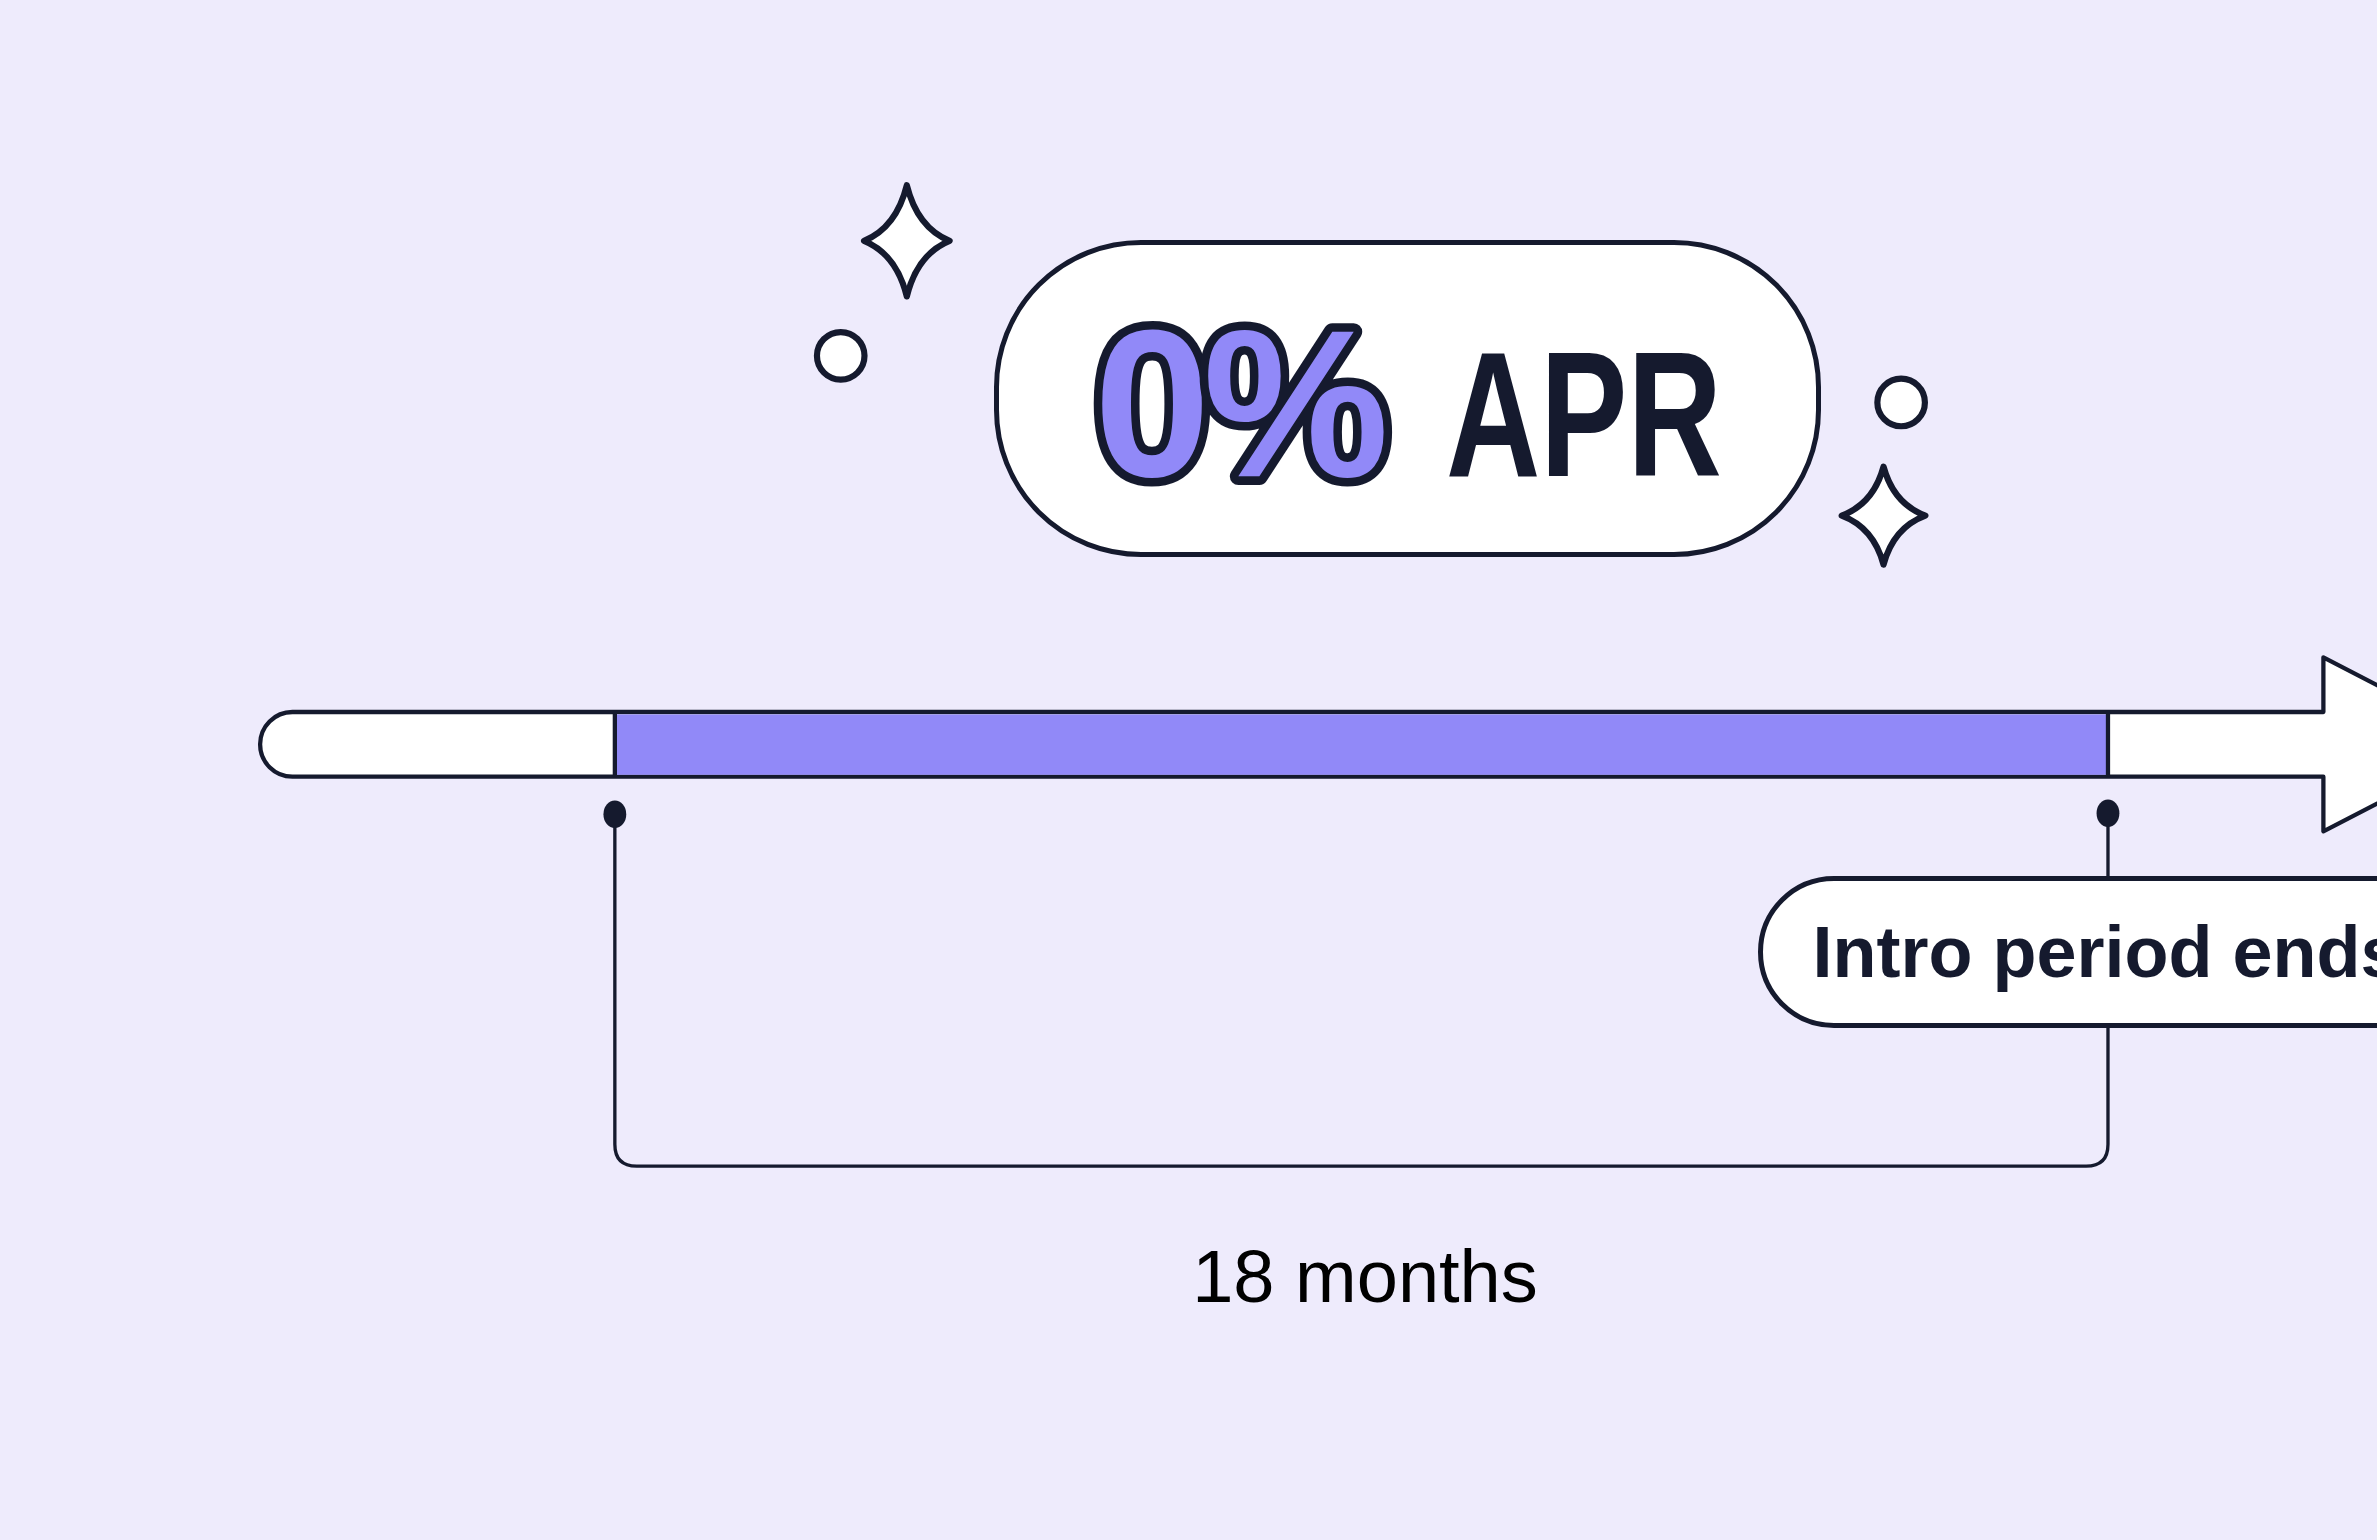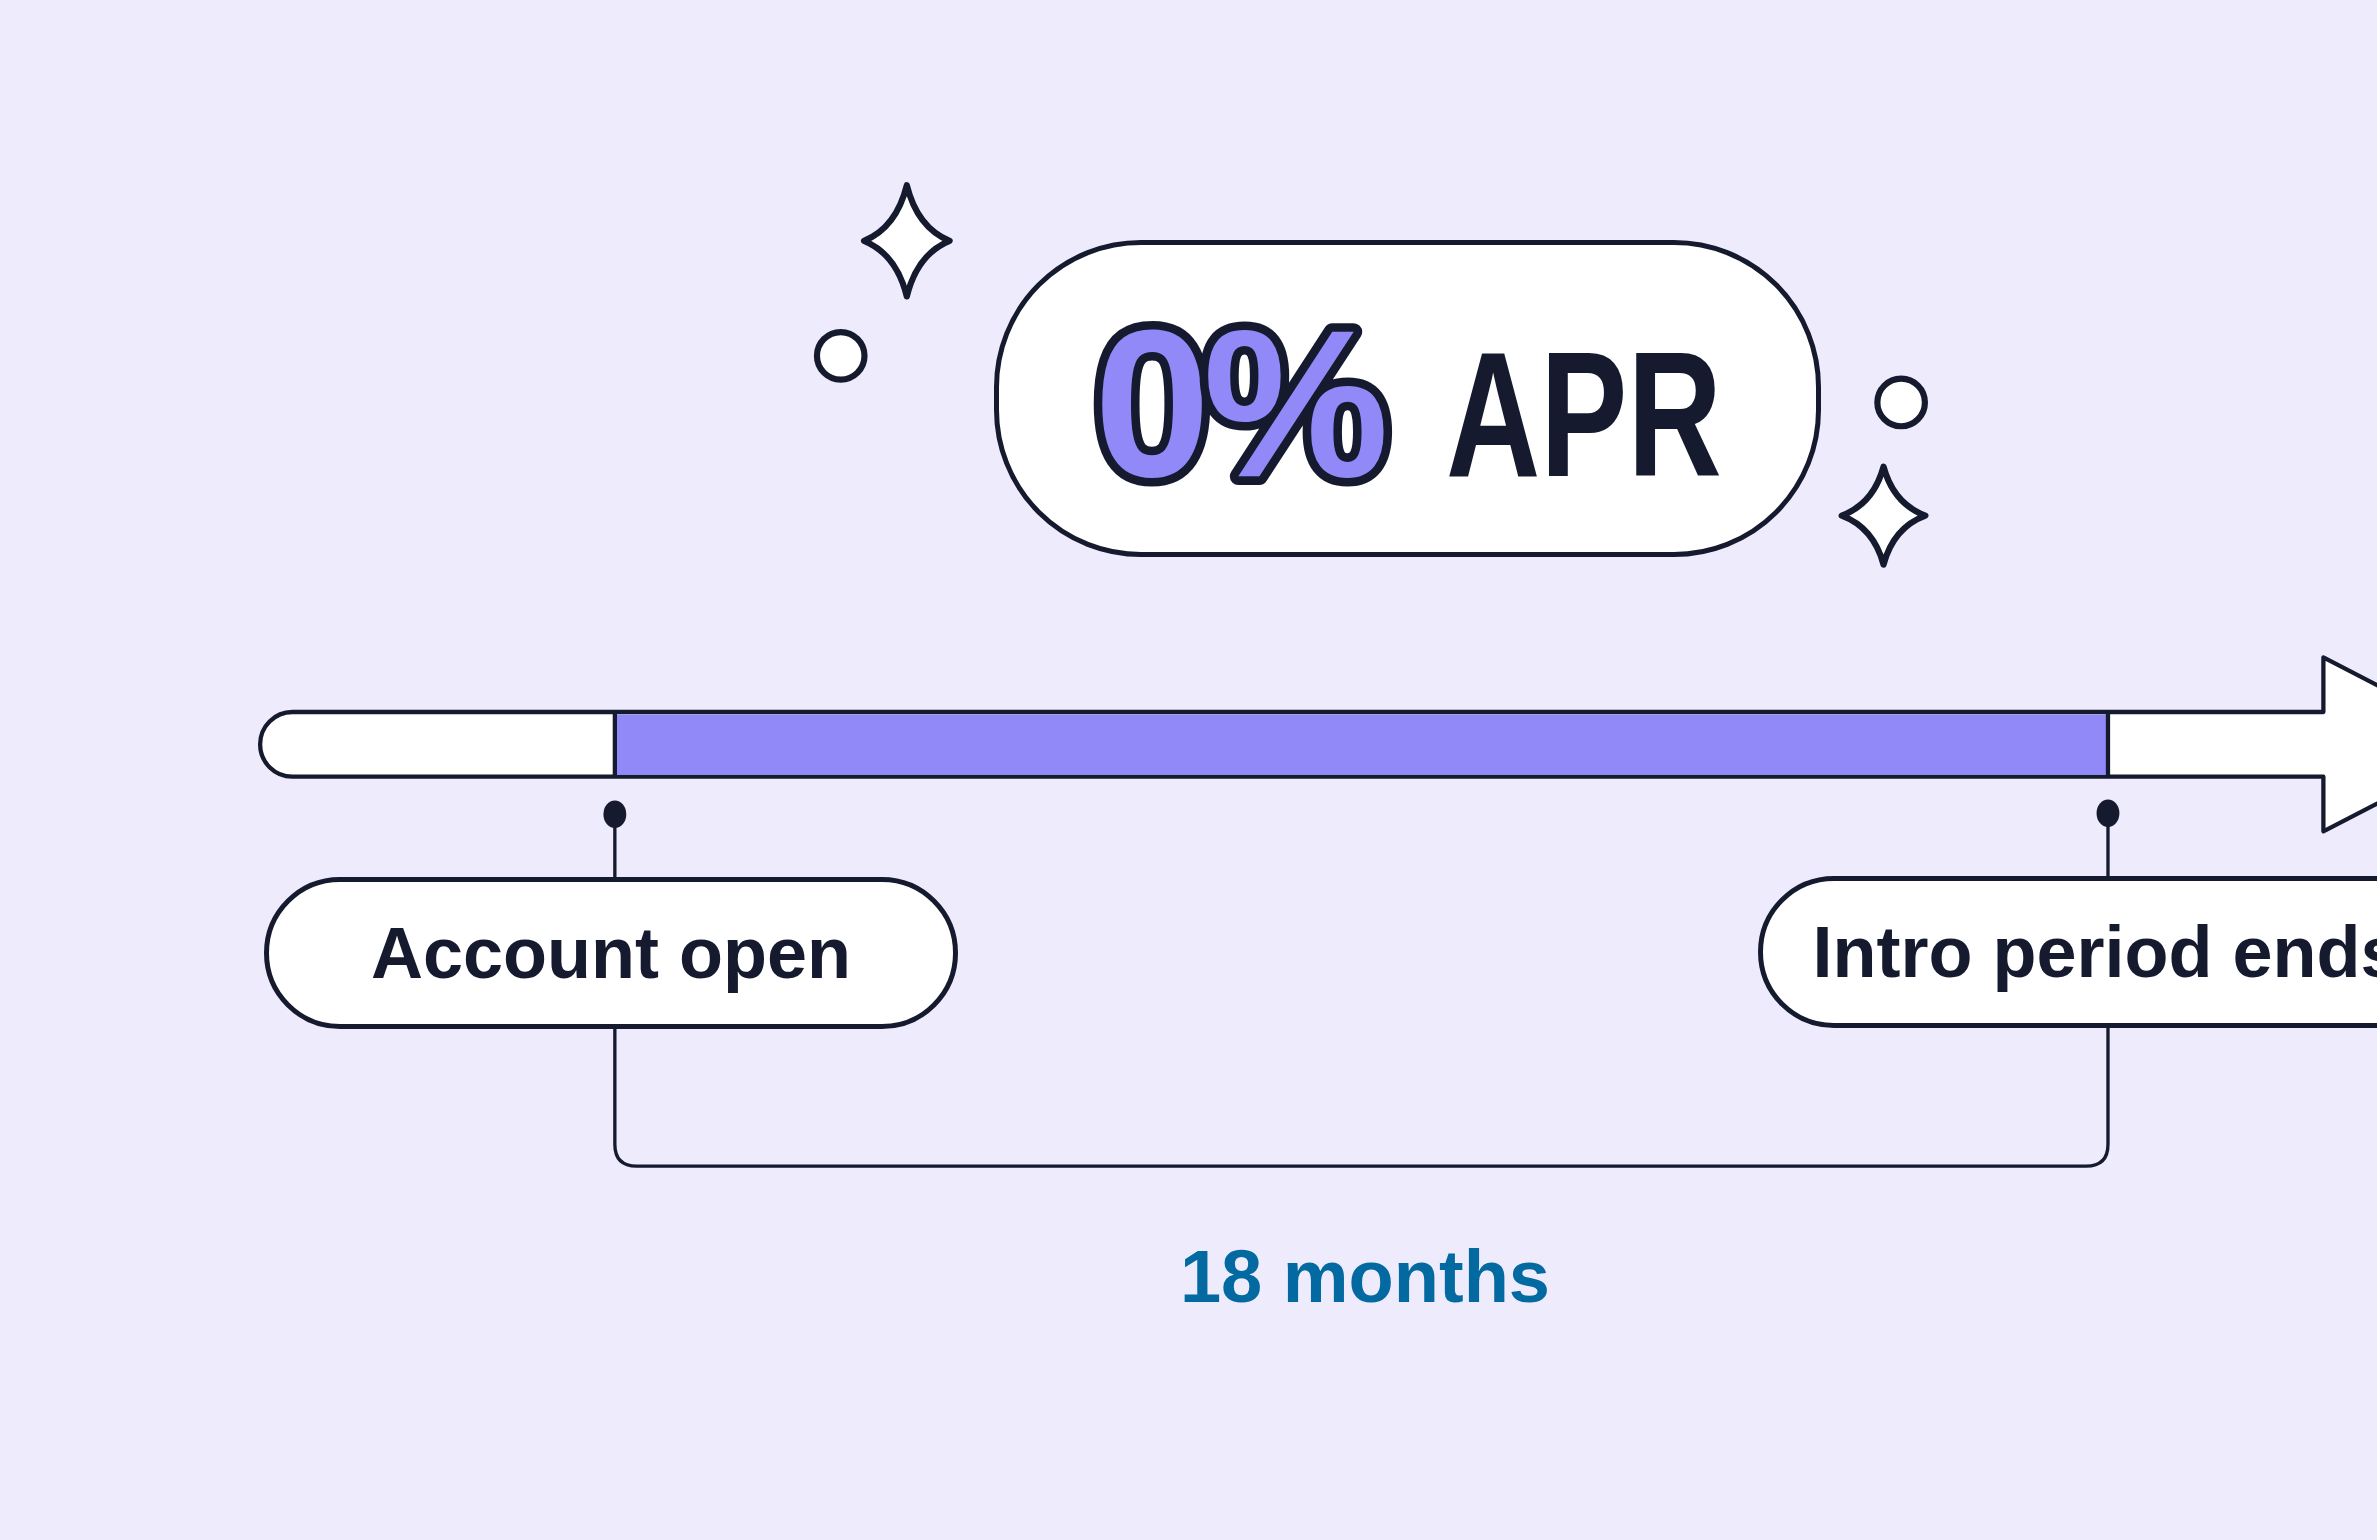--- a/index.html
+++ b/index.html
@@ -70,23 +70,23 @@
   .pill-intro   { left: 1758px; top: 876px; width: 697px; height: 152px; }
   .duration {
     position: absolute;
     left: 1018px;
     top: 1222px;
     width: 694px;
     height: 109px;
     display: flex;
     align-items: center;
     justify-content: center;
-    font-weight: 700;
+    font-weight: 400;
     font-size: 74px;
-    color: #0369a1;
+    color: #000000;
     z-index: 2;
     white-space: nowrap;
   }
 </style>
 </head>
 <body>
 
 <div class="canvas">
 
   <svg class="scene" viewBox="0 0 5760 3240">
@@ -108,23 +108,20 @@
     <path d="M 3961 981 Q 3982 1059 4049 1084 Q 3982 1109 3961 1187 Q 3940 1109 3873 1084 Q 3940 1059 3961 981 Z" fill="#FFFFFF" stroke="#151A2E" stroke-width="13" stroke-linejoin="round" stroke-linecap="round"></path>
   </svg>
 
   <div class="badge">
     <svg class="badge-svg" viewBox="0 0 1718 645">
       <text class="badge-rate-text" x="200" y="486" textLength="620" lengthAdjust="spacing">0%</text>
       <text class="badge-apr-text" x="940" y="486" textLength="580" lengthAdjust="spacingAndGlyphs">APR</text>
     </svg>
   </div>
 
-  <div class="pill pill-account">
-    <span>Account open</span>
-  </div>
   <div class="pill pill-intro">
     <span>Intro period ends</span>
   </div>
 
   <div class="duration">
     <span>18 months</span>
   </div>
 
 </div>
 

